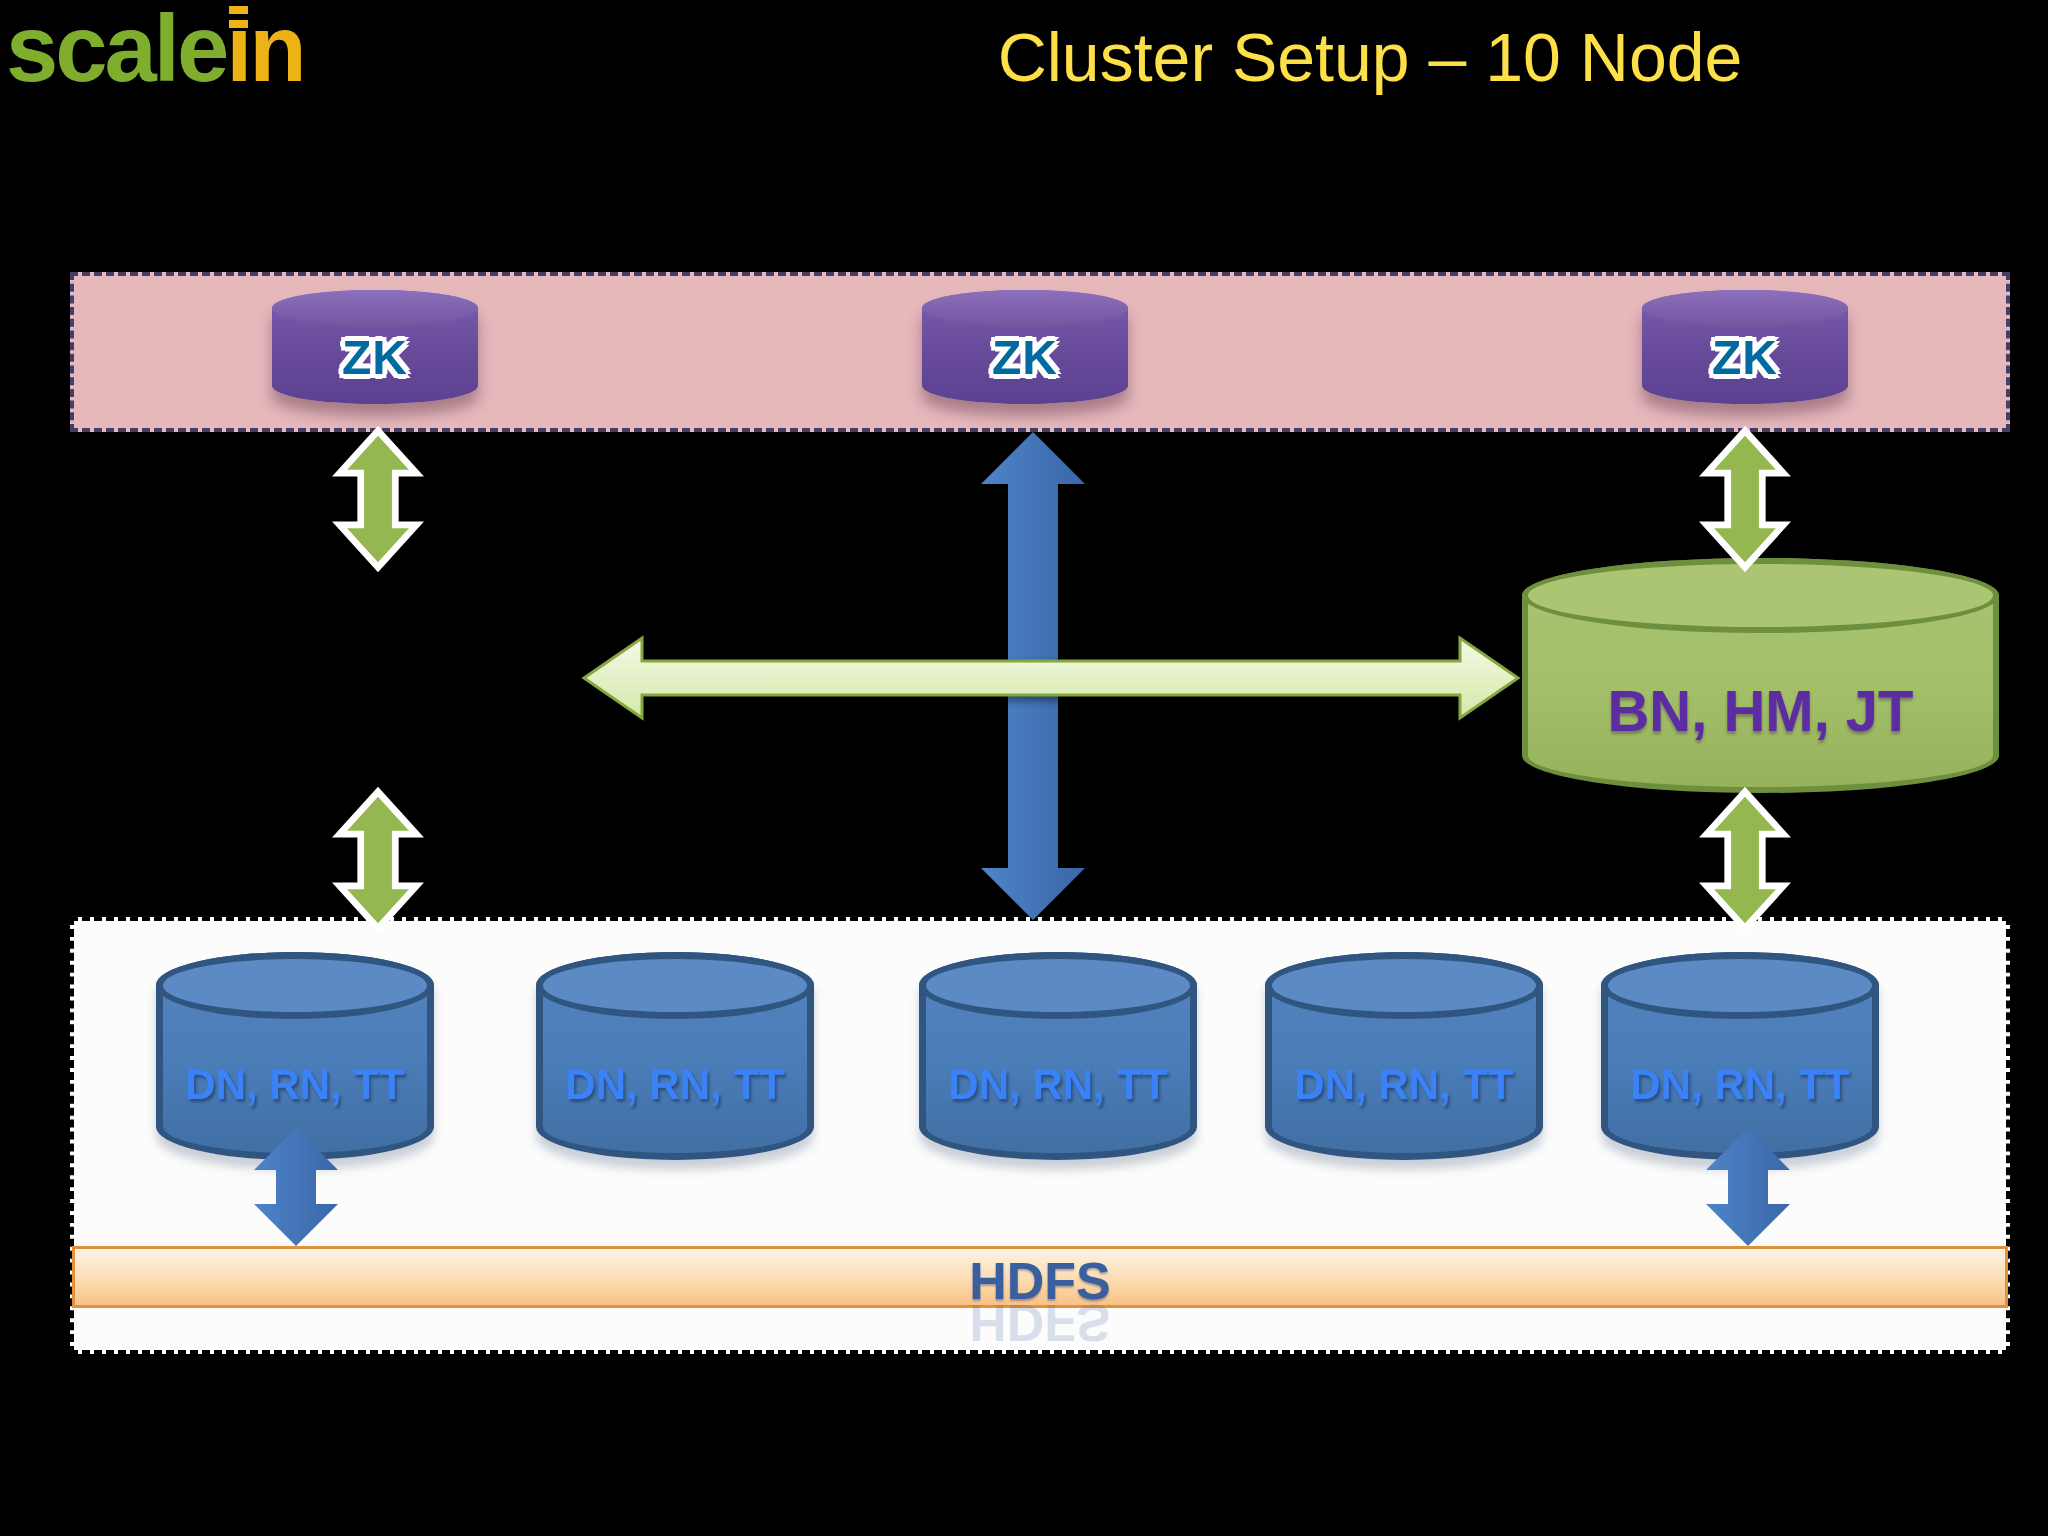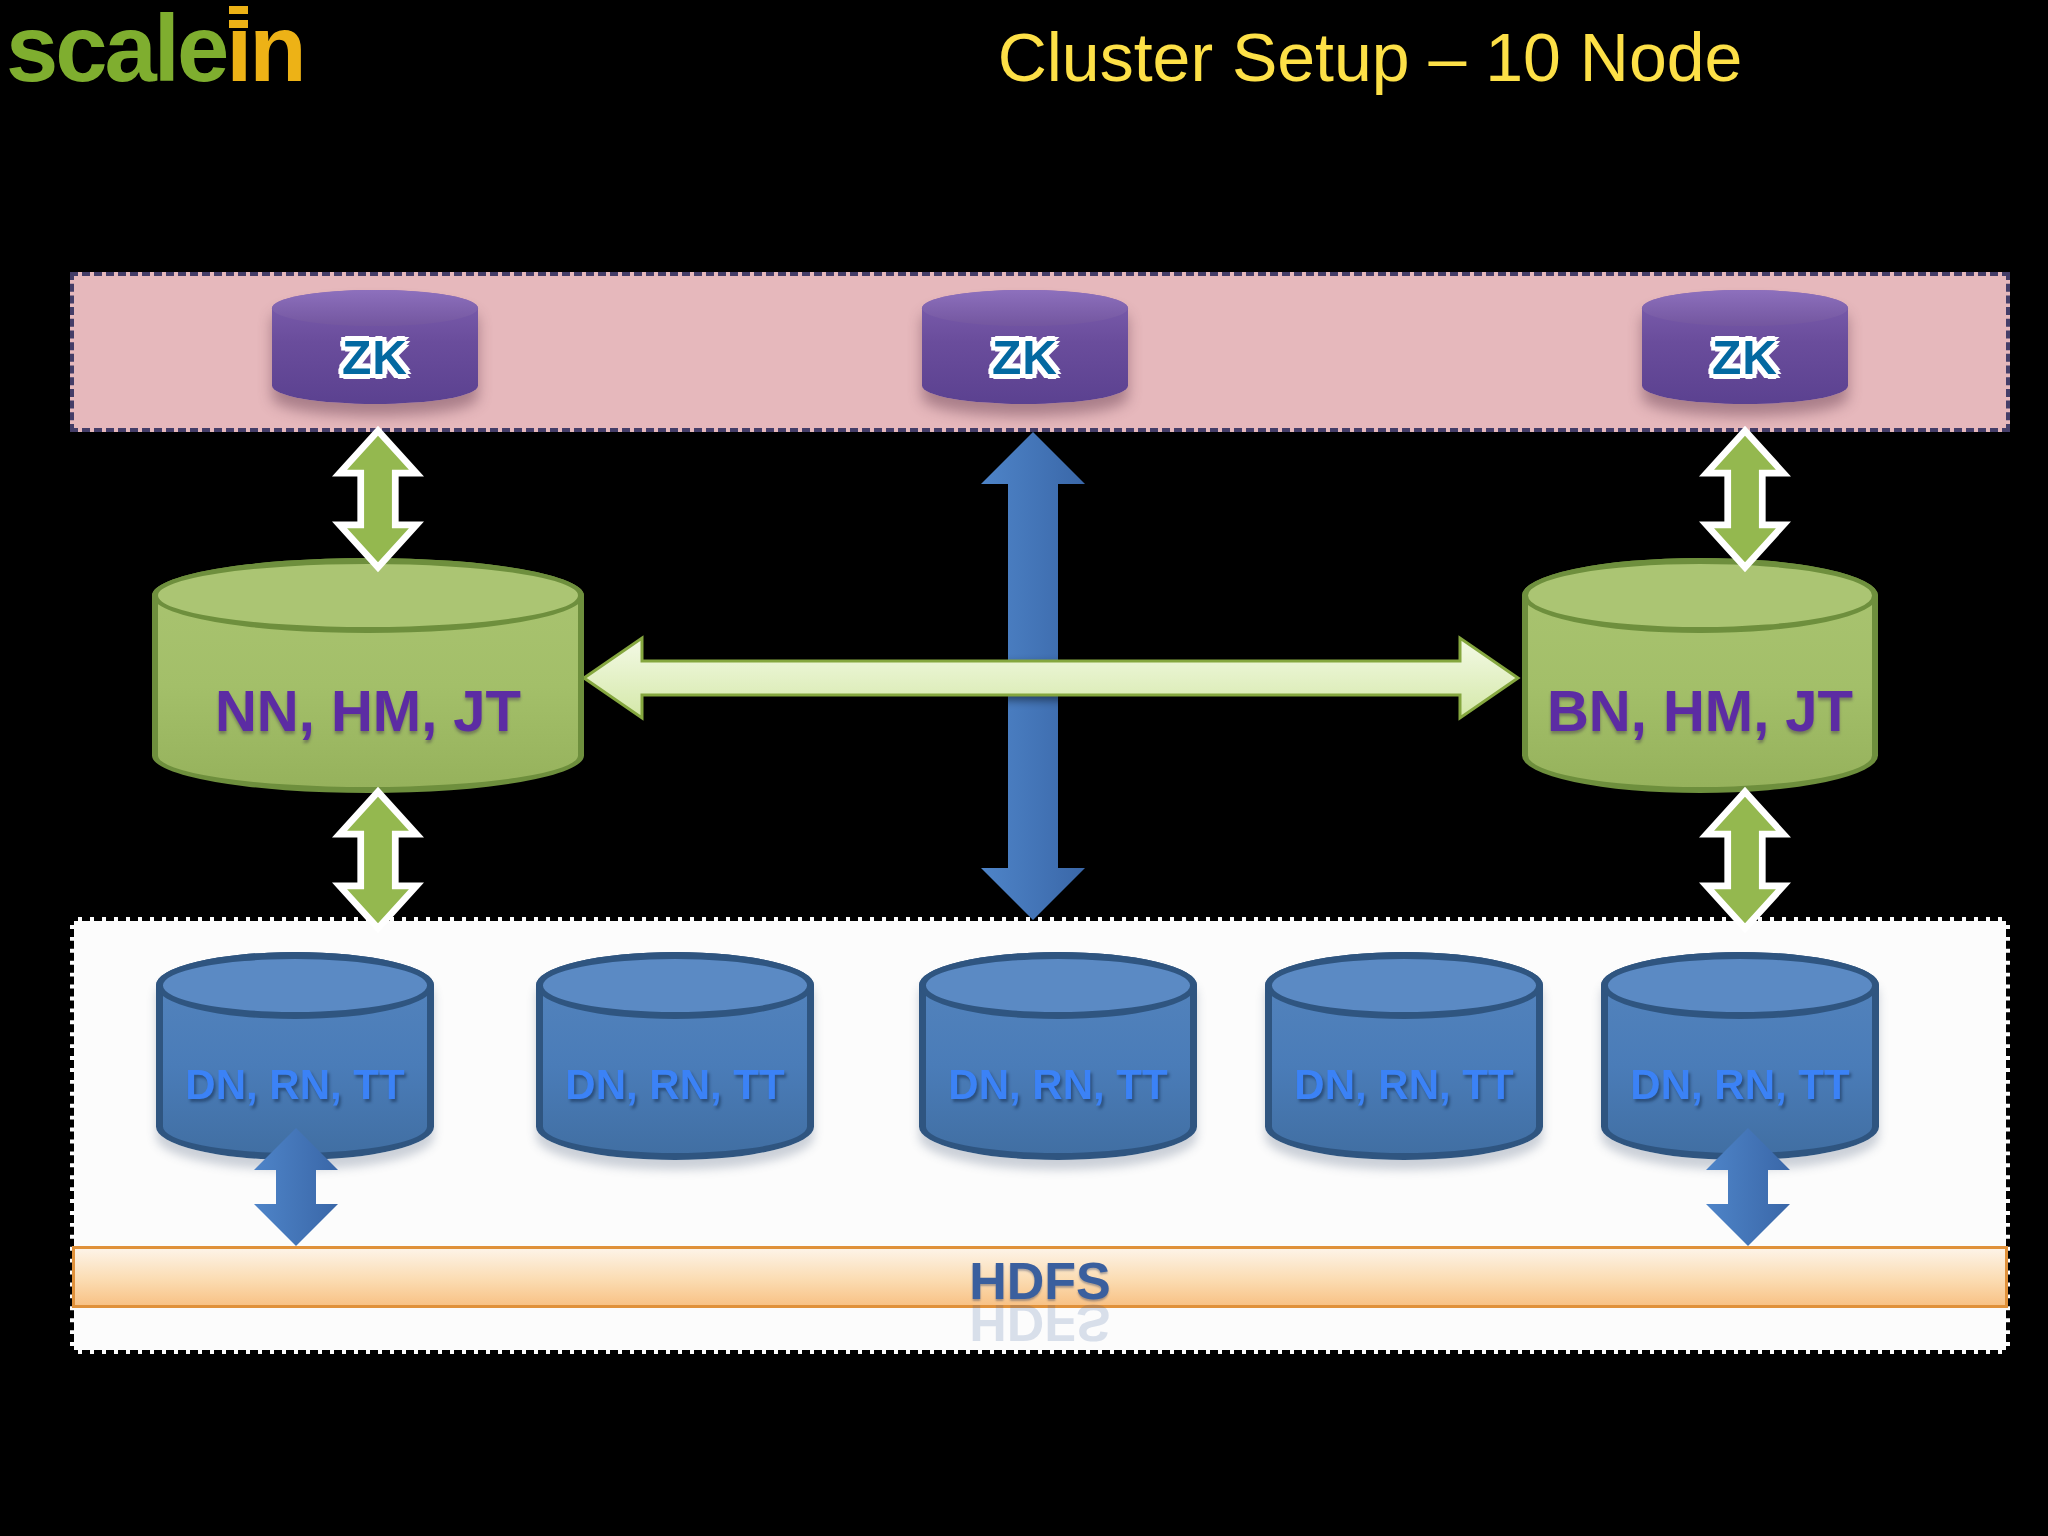--- a/index.html
+++ b/index.html
@@ -120,26 +120,21 @@
   <svg class="abs" style="left:1697px; top:426px; z-index:5;" width="96" height="146" viewBox="0 0 100 150">
     <path d="M50 4 L90 48 L68 48 L68 102 L90 102 L50 146 L10 102 L32 102 L32 48 L10 48 Z" fill="#94b84f" stroke="#ffffff" stroke-width="7"></path>
   </svg>
   <svg class="abs" style="left:330px; top:786px; z-index:5;" width="96" height="148" viewBox="0 0 100 150">
     <path d="M50 4 L90 48 L68 48 L68 102 L90 102 L50 146 L10 102 L32 102 L32 48 L10 48 Z" fill="#94b84f" stroke="#ffffff" stroke-width="7"></path>
   </svg>
   <svg class="abs" style="left:1697px; top:786px; z-index:5;" width="96" height="148" viewBox="0 0 100 150">
     <path d="M50 4 L90 48 L68 48 L68 102 L90 102 L50 146 L10 102 L32 102 L32 48 L10 48 Z" fill="#94b84f" stroke="#ffffff" stroke-width="7"></path>
   </svg>
 
-  <div class="cyl master-cyl" style="left:152px; top:558px; width:432px; z-index:4;">
-    <div class="body"></div>
-    <div class="cap"></div>
-    <div class="label">NN, HM, JT</div>
-  </div>
-  <div class="cyl master-cyl" style="left:1522px; top:558px; width:356px; z-index:4;">
+  <div class="cyl master-cyl" style="left:1522px; top:558px; width:477px; z-index:4;">
     <div class="body"></div>
     <div class="cap"></div>
     <div class="label">BN, HM, JT</div>
   </div>
 
   <div class="abs worker-band"></div>
 
   <div class="cyl worker-cyl" style="left:156px;">
     <div class="body"></div>
     <div class="cap"></div>

